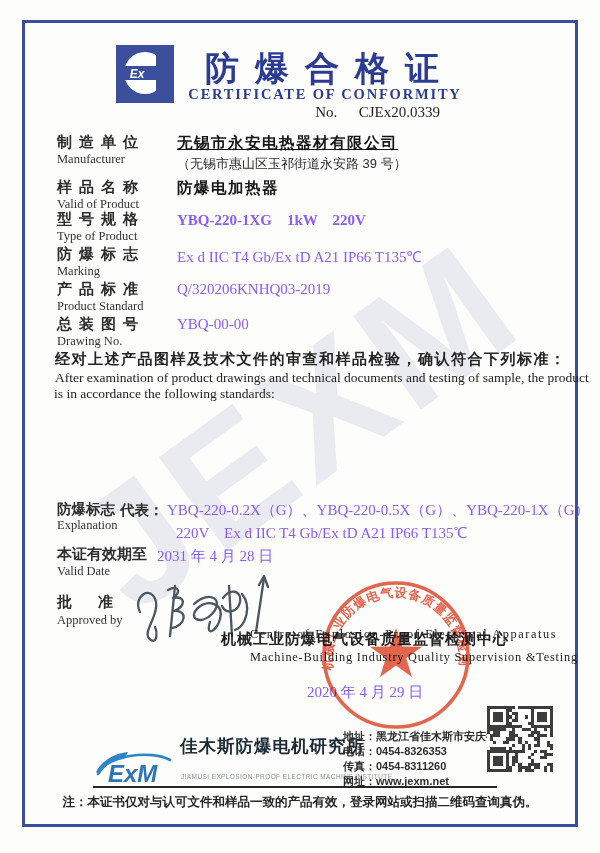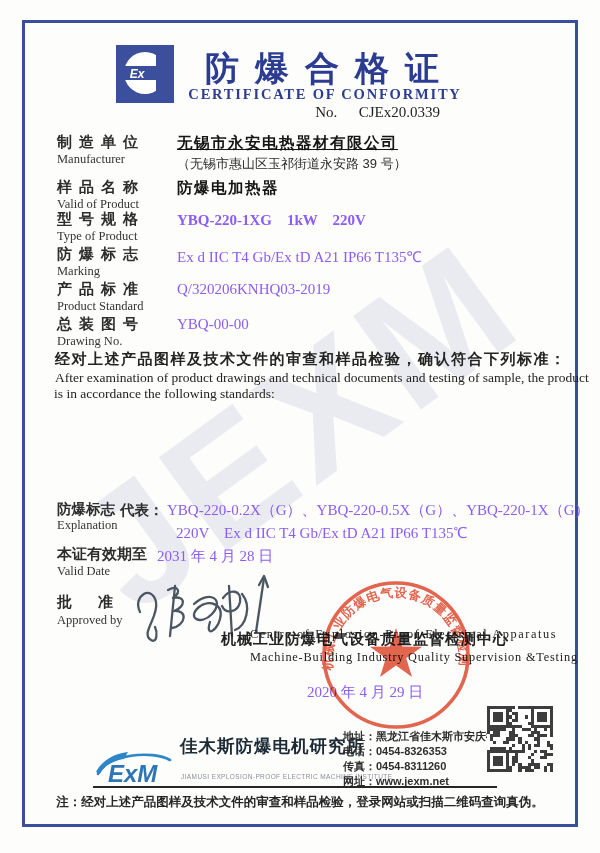--- a/index.html
+++ b/index.html
@@ -400,16 +400,16 @@
         <i style="left:22.00px;top:62.86px;width:3.14px;height:3.14px"></i>
         <i style="left:31.43px;top:62.86px;width:3.14px;height:3.14px"></i>
         <i style="left:37.71px;top:62.86px;width:3.14px;height:3.14px"></i>
         <i style="left:40.86px;top:62.86px;width:3.14px;height:3.14px"></i>
         <i style="left:44.00px;top:62.86px;width:3.14px;height:3.14px"></i>
         <i style="left:56.57px;top:62.86px;width:3.14px;height:3.14px"></i>
         <i style="left:62.86px;top:62.86px;width:3.14px;height:3.14px"></i>
       </div>
 
     <div class="hr" style="left:93px;top:786px;width:404px;" data-name="footer-divider"></div>
-    <div class="abs note" style="left:40px;top:794px;width:520px;" data-name="footer-note">注：经对上述产品图样及技术文件的审查和样品检验，登录网站或扫描二维码查询真伪。</div>
+    <div class="abs note" style="left:40px;top:794px;width:520px;" data-name="footer-note">注：本证书仅对与认可文件和样品一致的产品有效，登录网站或扫描二维码查询真伪。</div>
 
   </div>
 </div>
 
 </body></html>

